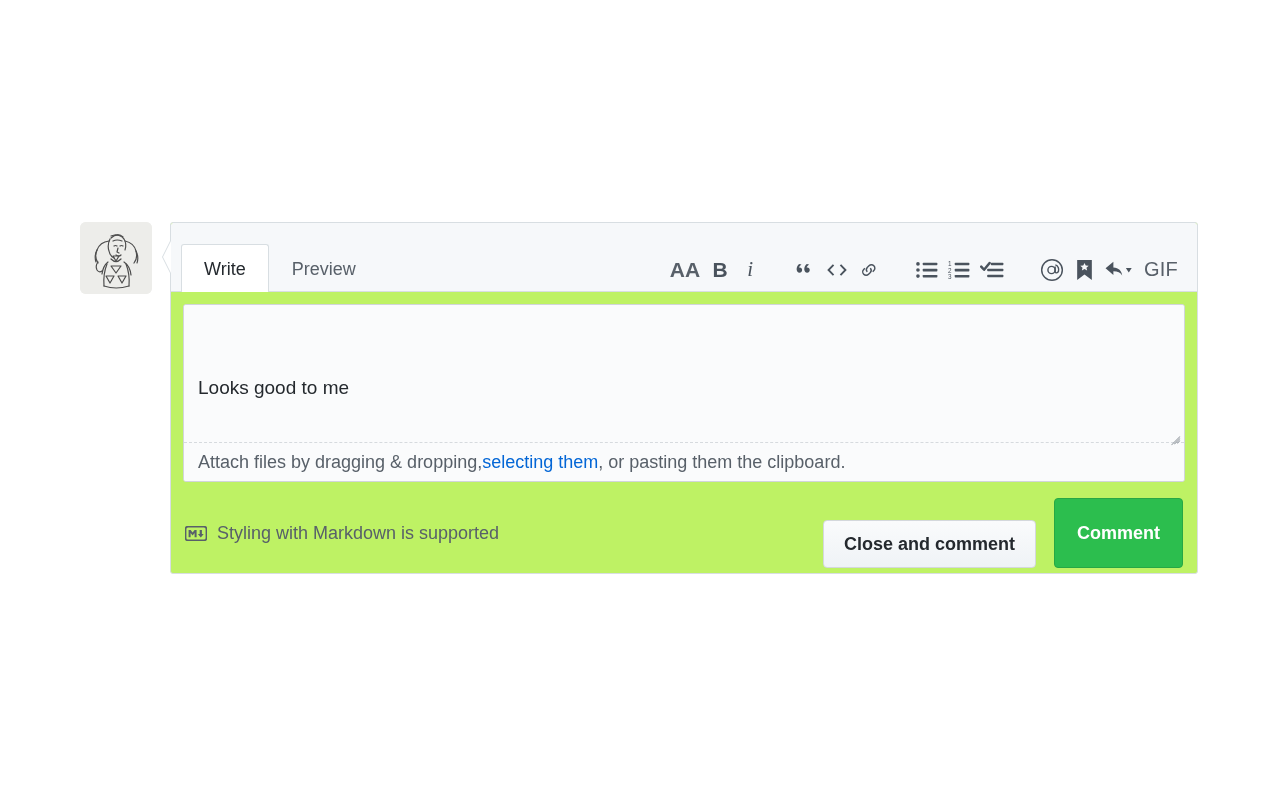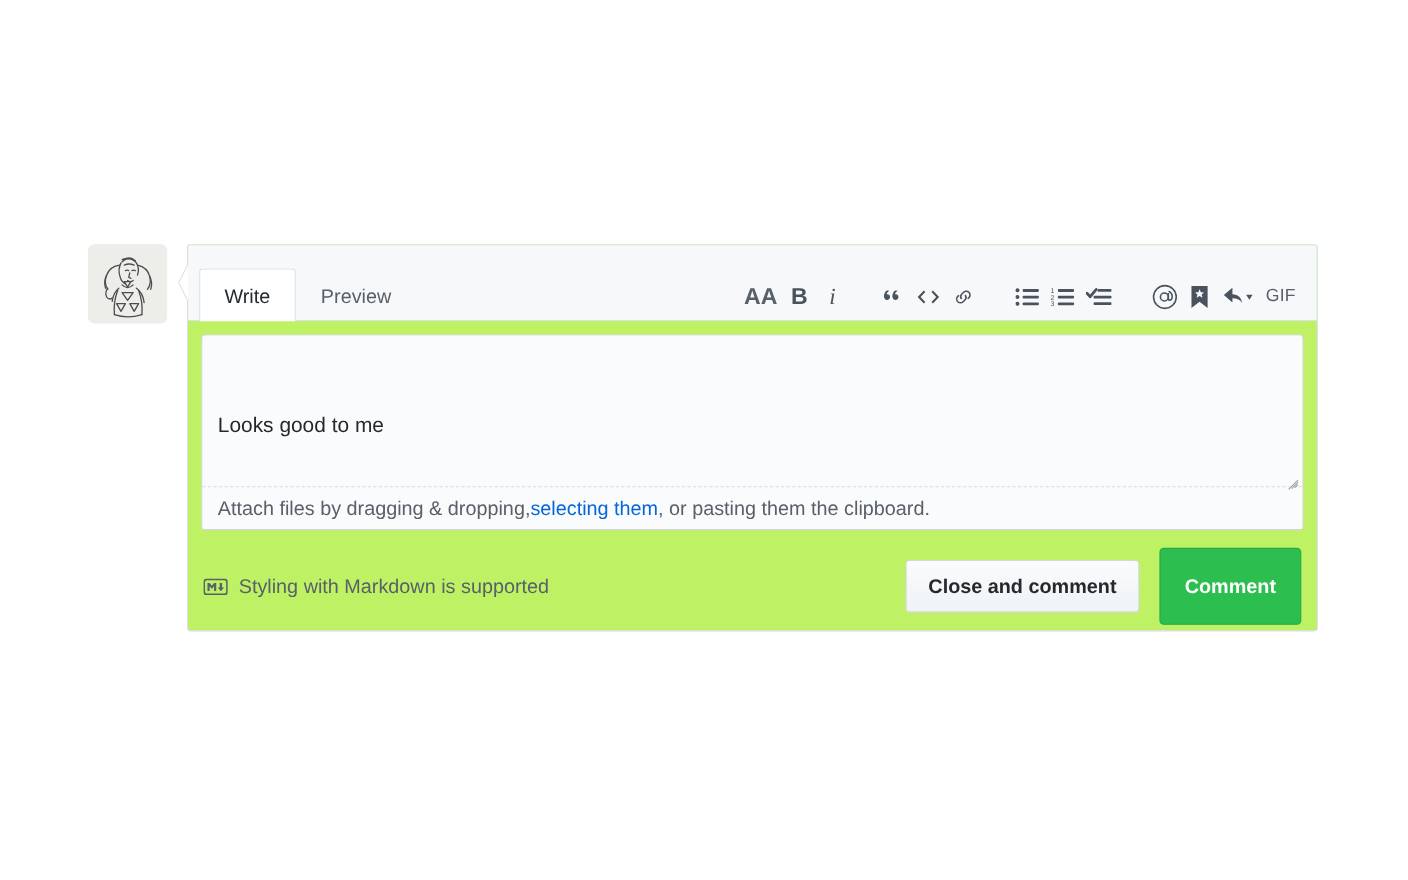--- a/index.html
+++ b/index.html
@@ -89,21 +89,21 @@
     height: 34px;
     min-width: 30px;
     padding: 0 5px;
     color: #4a535d;
     cursor: pointer;
     background: none;
     border: none;
   }
   .tool svg { display: block; fill: currentColor; }
   .tool-text {
-    font-size: 16px;
+    font-size: 20px;
     letter-spacing: .2px;
     color: #586069;
     font-family: "Liberation Sans", sans-serif;
   }
   .tool-b { font-size: 21px; font-weight: bold; color: #4a535d; }
   .tool-i { font-size: 21px; font-style: italic; font-family: "Liberation Serif", serif; color: #4a535d; }
 
   
   .form-body { padding: 12px 12px 0 12px; }
   .composer {
@@ -144,21 +144,21 @@
 
   
   .form-foot {
     display: flex;
     align-items: center;
     justify-content: space-between;
     padding: 16px 14px 16px 14px;
   }
   .md-hint { display: flex; align-items: center; gap: 10px; font-size: 18px; color: #586069; }
   .md-mark { display: block; }
-  .actions { display: flex; align-items: center; gap: 18px; }
+  .actions { display: flex; align-items: flex-end; gap: 18px; }
   .btn {
     font-family: "Liberation Sans", sans-serif;
     font-size: 18px;
     font-weight: bold;
     border-radius: 4px;
     cursor: pointer;
     line-height: 1;
     white-space: nowrap;
   }
   .btn-default {

